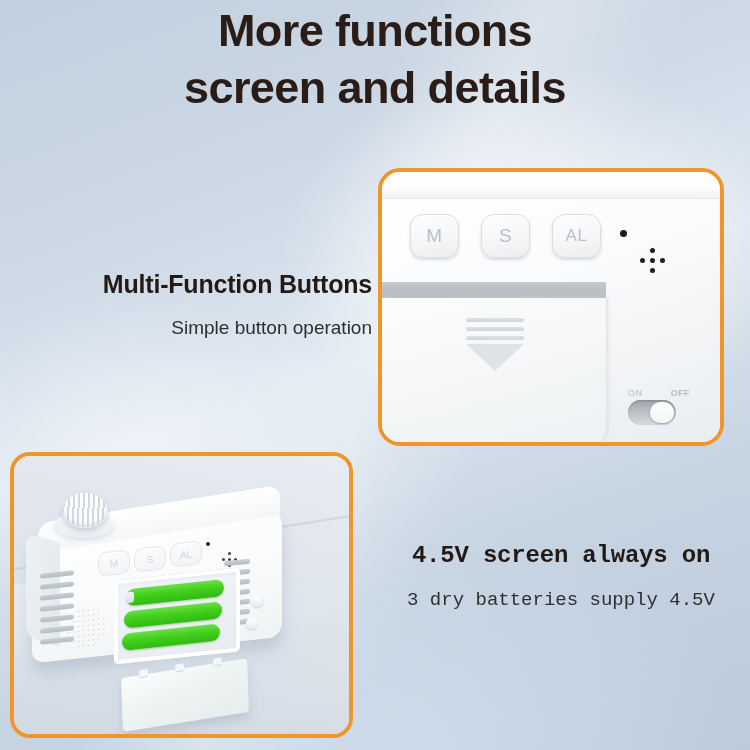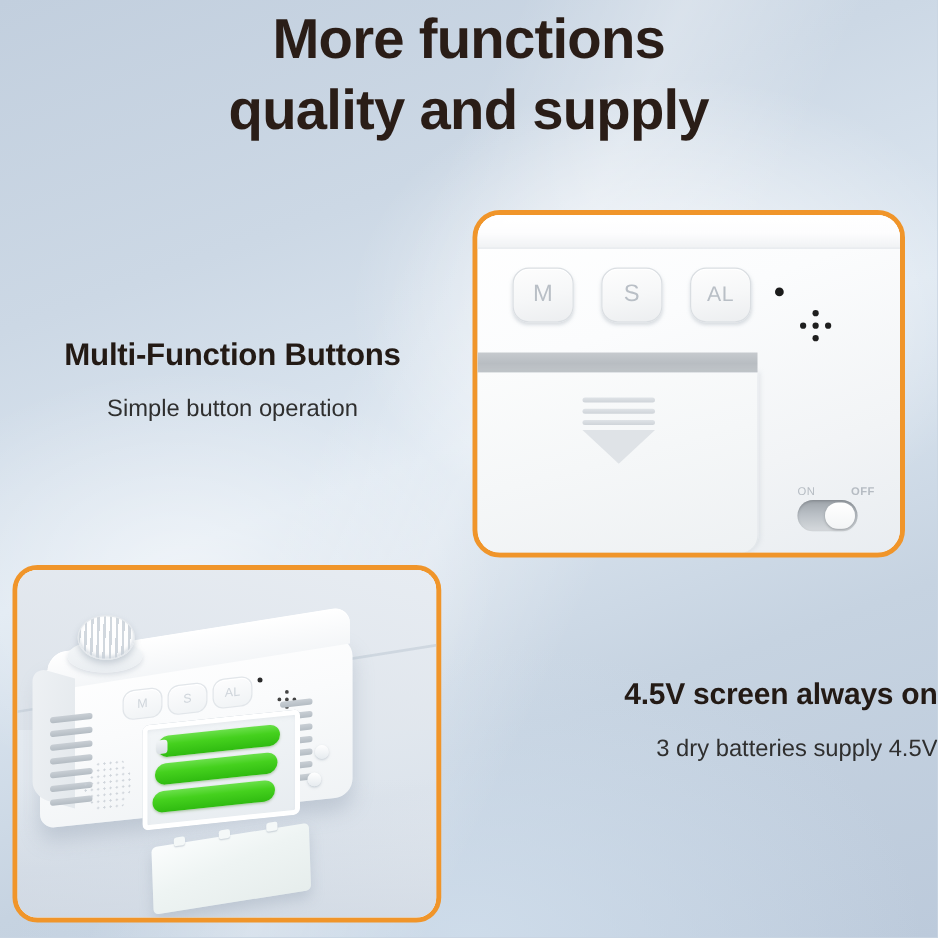--- a/index.html
+++ b/index.html
@@ -79,21 +79,21 @@
     box-shadow:1px 0 4px rgba(160,170,182,.25);
   }
   .ridge{position:absolute;left:84px;width:58px;height:4px;border-radius:2px;
     background:linear-gradient(180deg,#dfe3e7,#cfd4d9);}
   .r1{top:20px;} .r2{top:29px;} .r3{top:38px;}
   .tri{
     position:absolute;left:84px;top:46px;width:0;height:0;
     border-left:29px solid transparent;border-right:29px solid transparent;
     border-top:27px solid #dfe3e7;
   }
-  .swwrap{position:absolute;left:254px;top:216px;width:66px;height:40px;}
+  .swwrap{position:absolute;left:244px;top:216px;width:66px;height:40px;}
   .swwrap .onlab,.swwrap .offlab{position:absolute;top:0;font-size:9px;color:#b6bcc3;letter-spacing:.4px;}
   .swwrap .onlab{left:2px;} .swwrap .offlab{right:2px;font-weight:bold;}
   .swtrack{
     position:absolute;left:2px;top:12px;width:48px;height:25px;border-radius:13px;
     background:linear-gradient(180deg,#9da3a9 0%,#b9bfc5 45%,#d6dadd 100%);
     box-shadow:inset 0 1px 2px rgba(90,95,100,.4);
   }
   .swknob{
     position:absolute;right:2px;top:2px;width:24px;height:21px;border-radius:11px;
     background:linear-gradient(180deg,#ffffff,#f3f5f6);
@@ -195,35 +195,35 @@
     position:absolute;left:108px;top:212px;width:126px;height:54px;
     background:linear-gradient(165deg,#fbfdfd 0%,#eef4f3 45%,#e6edec 100%);
     border-radius:4px;transform:skewY(-7deg) rotate(-2deg);
     box-shadow:0 6px 10px rgba(155,168,182,.4);
   }
   .cover .tab{position:absolute;top:-5px;width:9px;height:7px;border-radius:2px;
     background:#f4f8f8;box-shadow:0 1px 1px rgba(150,163,178,.4);}
 
   
   .txtblock{position:absolute;z-index:5;}
-  #txt-left{left:0;top:268px;width:372px;text-align:center;}
-  #txt-right{left:372px;top:540px;width:378px;text-align:right;}
+  #txt-left{left:0;top:268px;width:372px;text-align:right;}
+  #txt-right{left:372px;top:540px;width:378px;text-align:center;font-family:Liberation Mono, monospace;}
   .t-head{color:#231a15;font-weight:bold;font-size:25px;line-height:32px;letter-spacing:-.2px;}
   #txt-right .t-head{font-size:24px;}
   .t-sub{color:#2f2f2f;font-size:19px;line-height:28px;margin-top:14px;}
   .t-sub .l2{display:block;}
 </style>
 </head>
 <body>
 
 <div class="stage">
 
   <div class="headline">
     <span>More functions</span>
-    <span class="l2">quality and supply</span>
+    <span class="l2">screen and details</span>
   </div>
 
   <div class="panel" id="panel-top">
     <div class="dev-top">
       <div class="toprim">
         <div class="topgloss"></div>
       </div>
 
       <div class="btn3" id="btn-m">
         <span>M</span>

